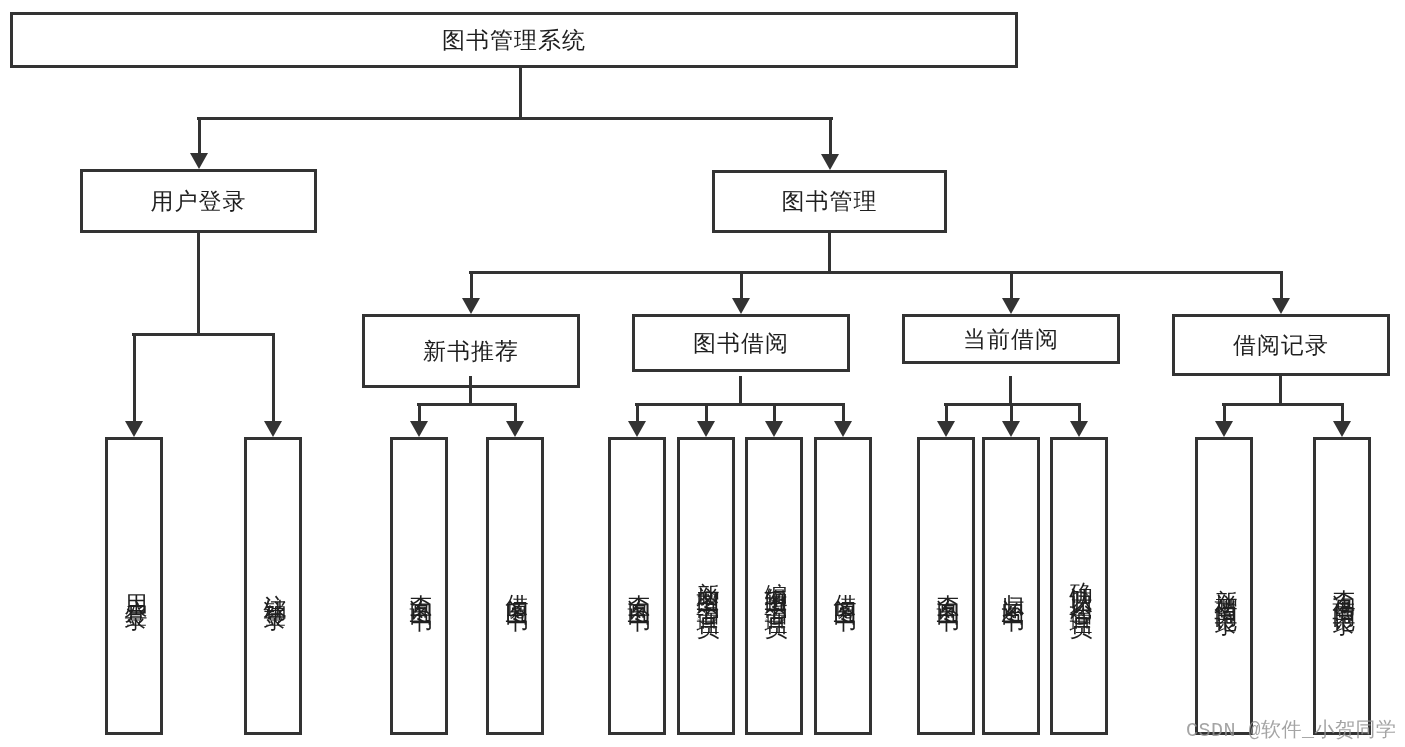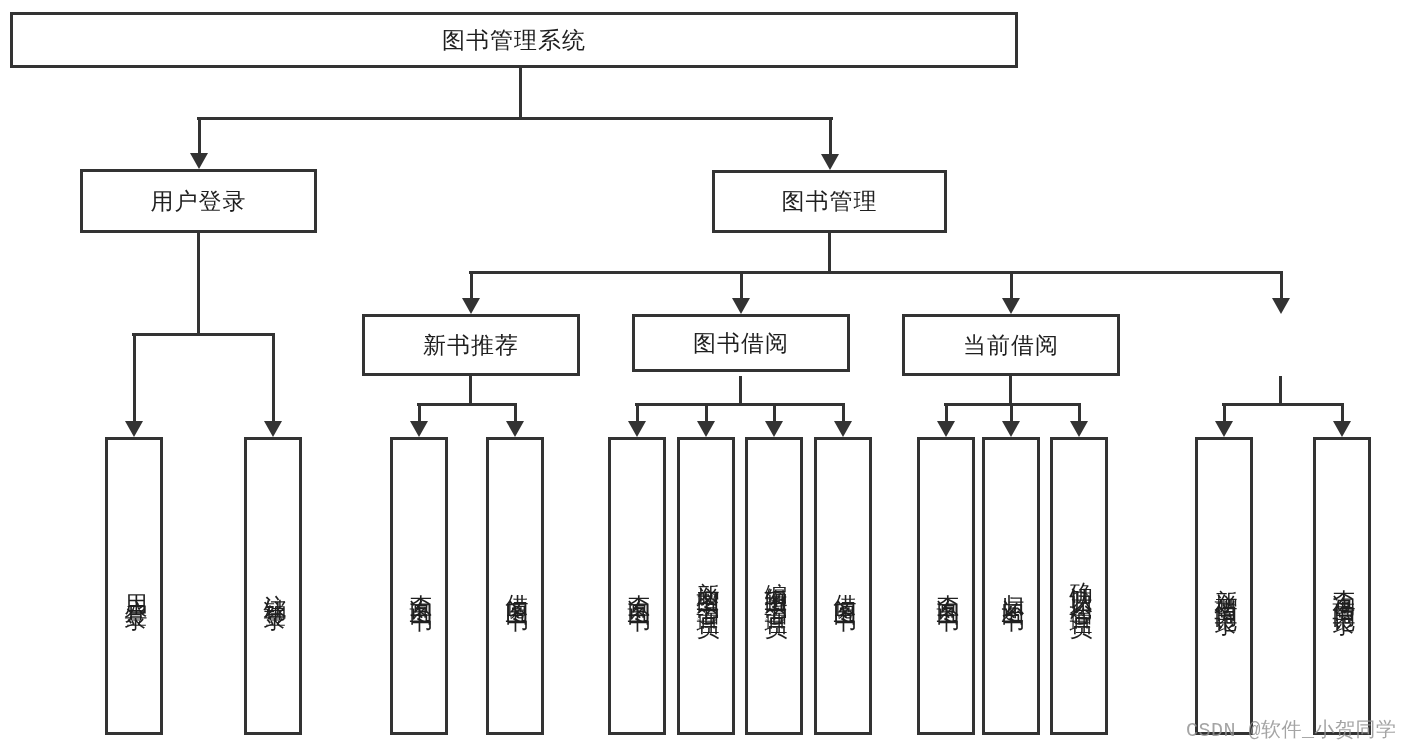--- a/index.html
+++ b/index.html
@@ -104,23 +104,24 @@
   <div class="drop" style="left:125px; top:333px; height:104px;"></div>
   <div class="drop" style="left:264px; top:333px; height:104px;"></div>
 
   <div class="vline" style="left:828px; top:233px; height:41px;"></div>
   <div class="hline" style="left:469px; top:271px; width:814px;"></div>
   <div class="drop" style="left:462px; top:271px; height:43px;"></div>
   <div class="drop" style="left:732px; top:271px; height:43px;"></div>
   <div class="drop" style="left:1002px; top:271px; height:43px;"></div>
   <div class="drop" style="left:1272px; top:271px; height:43px;"></div>
 
-  <div class="node" style="left:362px; top:314px; width:218px; height:62px;">新书推荐</div>
+  <div class="node" style="left:362px; top:314px; width:218px; height:74px;">新书推荐</div>
   <div class="node" style="left:632px; top:314px; width:218px; height:58px;">图书借阅</div>
-  <div class="node" style="left:902px; top:314px; width:218px; height:62px;">当前借阅</div>
+  <div class="node" style="left:902px; top:314px; width:218px; height:50px;">当前借阅</div>
+  <div class="node" style="left:1172px; top:314px; width:218px; height:62px;">借阅记录</div>
 
   <div class="vline" style="left:469px; top:376px; height:30px;"></div>
   <div class="vline" style="left:739px; top:376px; height:30px;"></div>
   <div class="vline" style="left:1009px; top:376px; height:30px;"></div>
   <div class="vline" style="left:1279px; top:376px; height:30px;"></div>
 
   <div class="hline" style="left:417px; top:403px; width:100px;"></div>
   <div class="hline" style="left:635px; top:403px; width:210px;"></div>
   <div class="hline" style="left:944px; top:403px; width:137px;"></div>
   <div class="hline" style="left:1222px; top:403px; width:122px;"></div>

